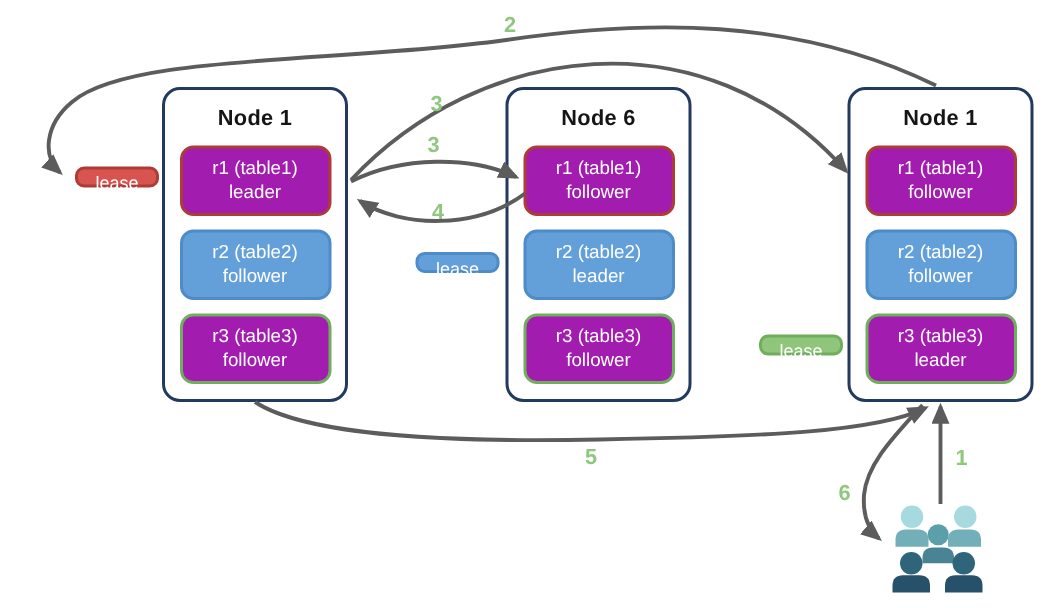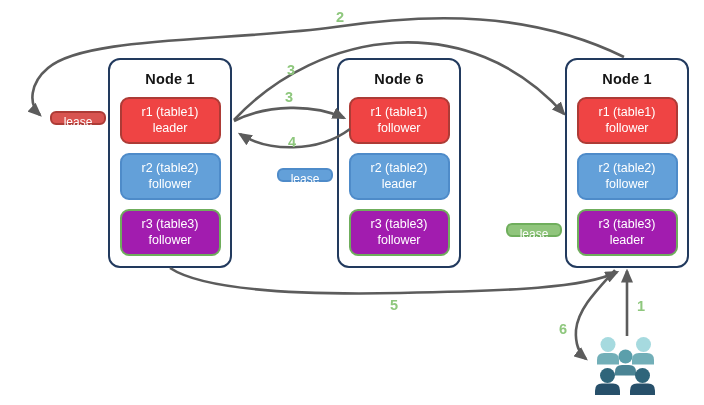--- a/index.html
+++ b/index.html
@@ -17,21 +17,21 @@
   #node-3{left:565px}
   .node-title{
     text-align:center;font-weight:700;font-size:14.5px;color:#151515;
     margin:11px 0 10px 0;letter-spacing:.2px;
   }
   .range{
     width:101px;height:47px;margin:0 auto 9px auto;border-radius:9px;
     border:2px solid;box-sizing:border-box;display:flex;flex-direction:column;
     align-items:center;justify-content:center;color:#fff;font-size:12.5px;line-height:1.25;
   }
-  .range.red  {background:#ef4444;border-color:#AD3B36;}
+  .range.red  {background:#a21caf;border-color:#AD3B36;}
   .range.blue {background:#63A0D9;border-color:#4E8BC9;}
   .range.green{background:#a21caf;border-color:#6FAE5C;}
   
   .lease{
     position:absolute;width:56px;height:14px;box-sizing:border-box;border:2px solid;
     border-radius:6px;color:#fff;font-size:12px;text-align:center;line-height:18px;
   }
   #lease-red  {left:50px;top:111px;background:#D85450;border-color:#AD3B36;}
   #lease-blue {left:277px;top:168px;background:#63A0D9;border-color:#4E8BC9;}
   #lease-green{left:506px;top:223px;background:#90C57C;border-color:#6FAE5C;}

